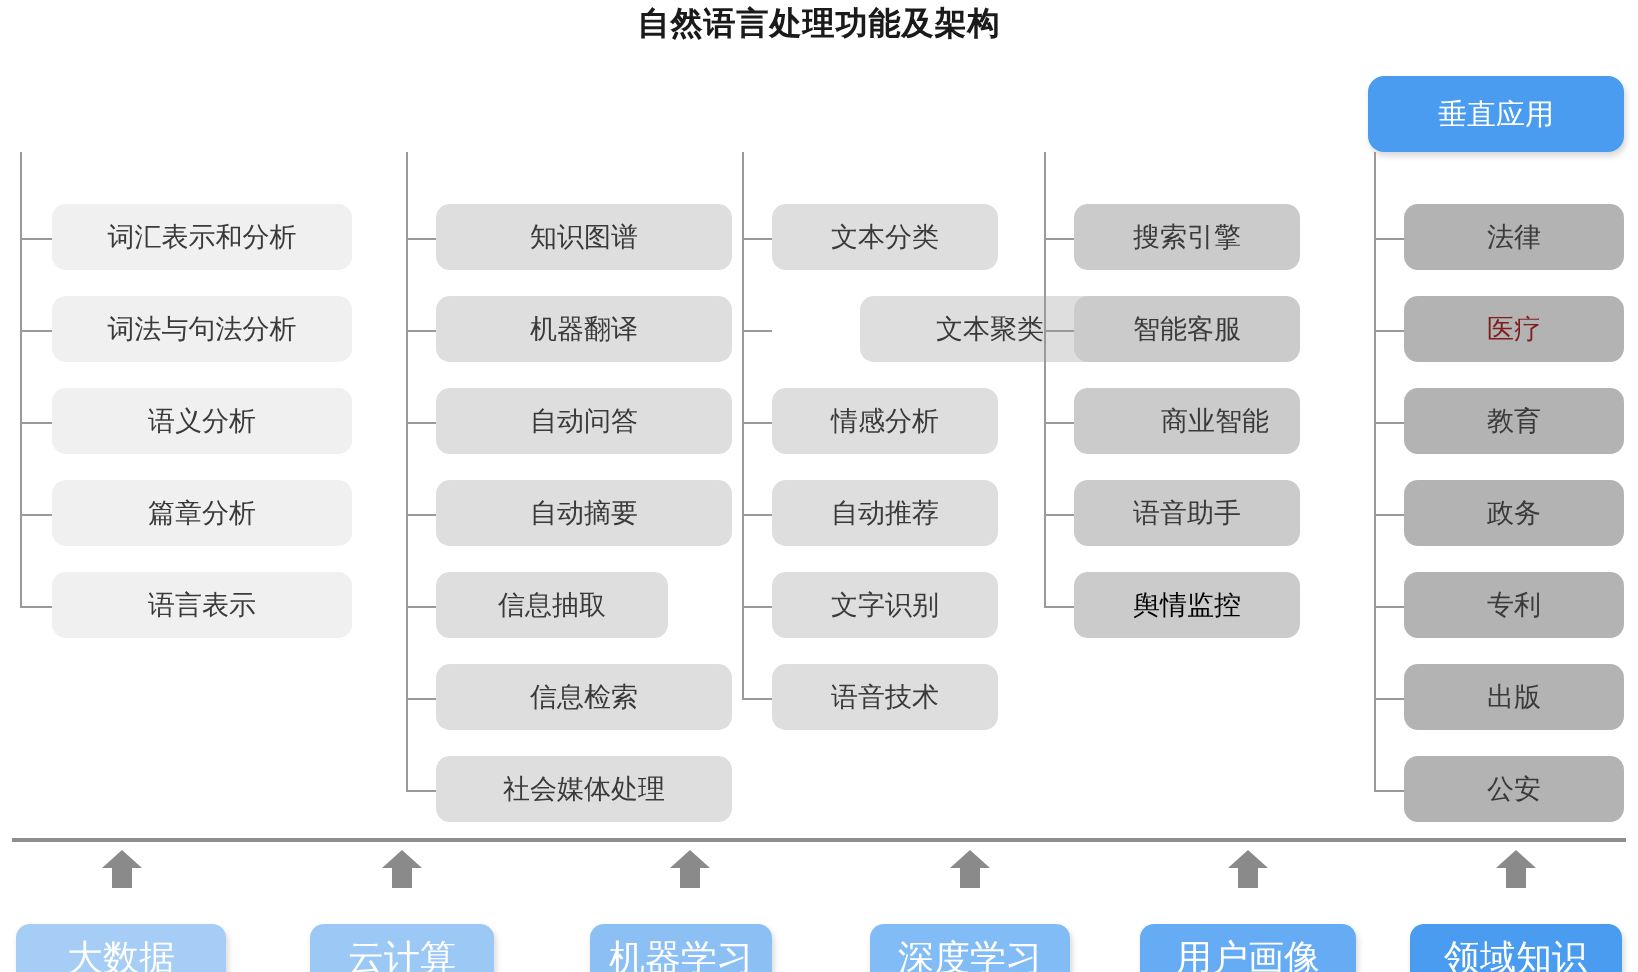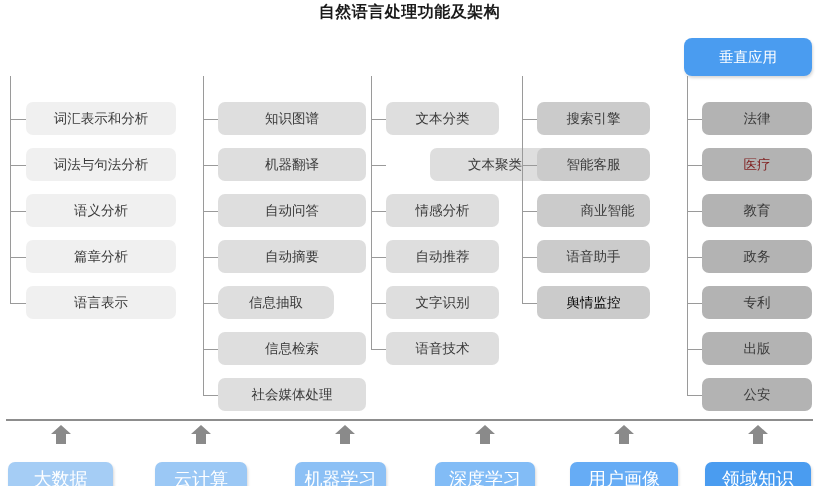--- a/index.html
+++ b/index.html
@@ -154,21 +154,21 @@
       </div>
       <div class="hstub" style="left: 203px; top: 210.5px; width: 15px; background: rgb(154, 154, 154);"></div>
       <div class="leaf" style="left: 218px; top: 194px; width: 148px; background: rgb(222, 222, 222); color: rgb(58, 58, 58);">
         <span>自动问答</span>
       </div>
       <div class="hstub" style="left: 203px; top: 256.5px; width: 15px; background: rgb(154, 154, 154);"></div>
       <div class="leaf" style="left: 218px; top: 240px; width: 148px; background: rgb(222, 222, 222); color: rgb(58, 58, 58);">
         <span>自动摘要</span>
       </div>
       <div class="hstub" style="left: 203px; top: 302.5px; width: 15px; background: rgb(154, 154, 154);"></div>
-      <div class="leaf" style="left: 218px; top: 286px; width: 116px; background: rgb(222, 222, 222); color: rgb(58, 58, 58); border-radius: 10px;">
+      <div class="leaf" style="left: 218px; top: 286px; width: 116px; background: rgb(222, 222, 222); color: rgb(58, 58, 58);">
         <span>信息抽取</span>
       </div>
       <div class="hstub" style="left: 203px; top: 348.5px; width: 15px; background: rgb(154, 154, 154);"></div>
       <div class="leaf" style="left: 218px; top: 332px; width: 148px; background: rgb(222, 222, 222); color: rgb(58, 58, 58);">
         <span>信息检索</span>
       </div>
       <div class="hstub" style="left: 203px; top: 394.5px; width: 15px; background: rgb(154, 154, 154);"></div>
       <div class="leaf" style="left: 218px; top: 378px; width: 148px; background: rgb(222, 222, 222); color: rgb(58, 58, 58);">
         <span>社会媒体处理</span>
       </div>

